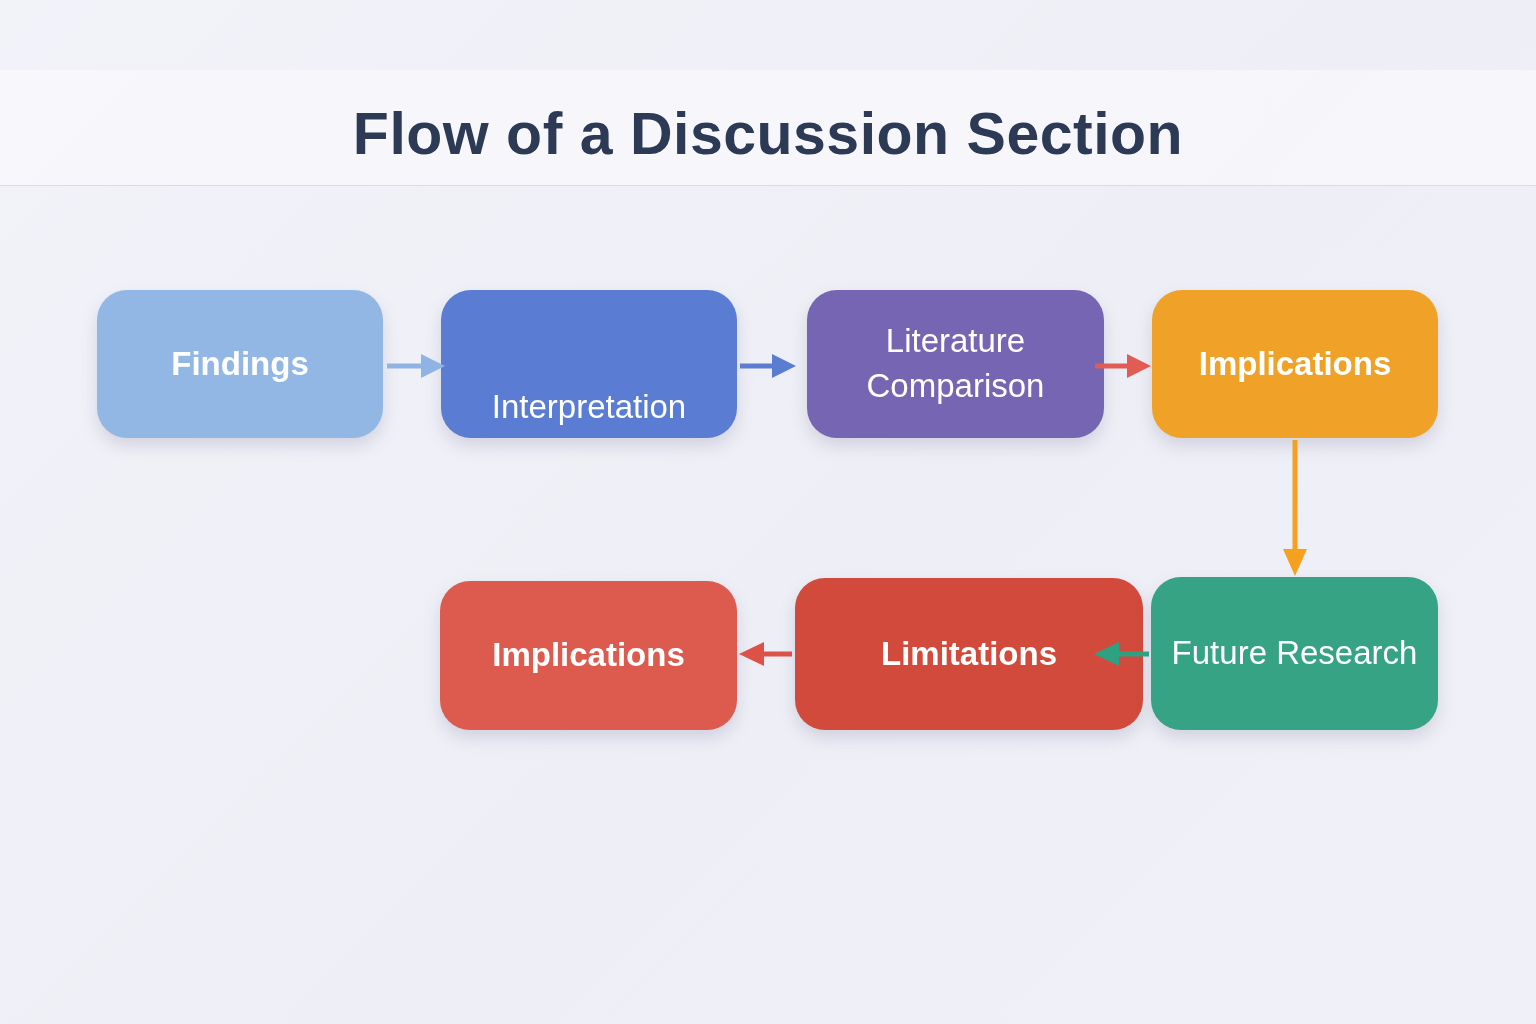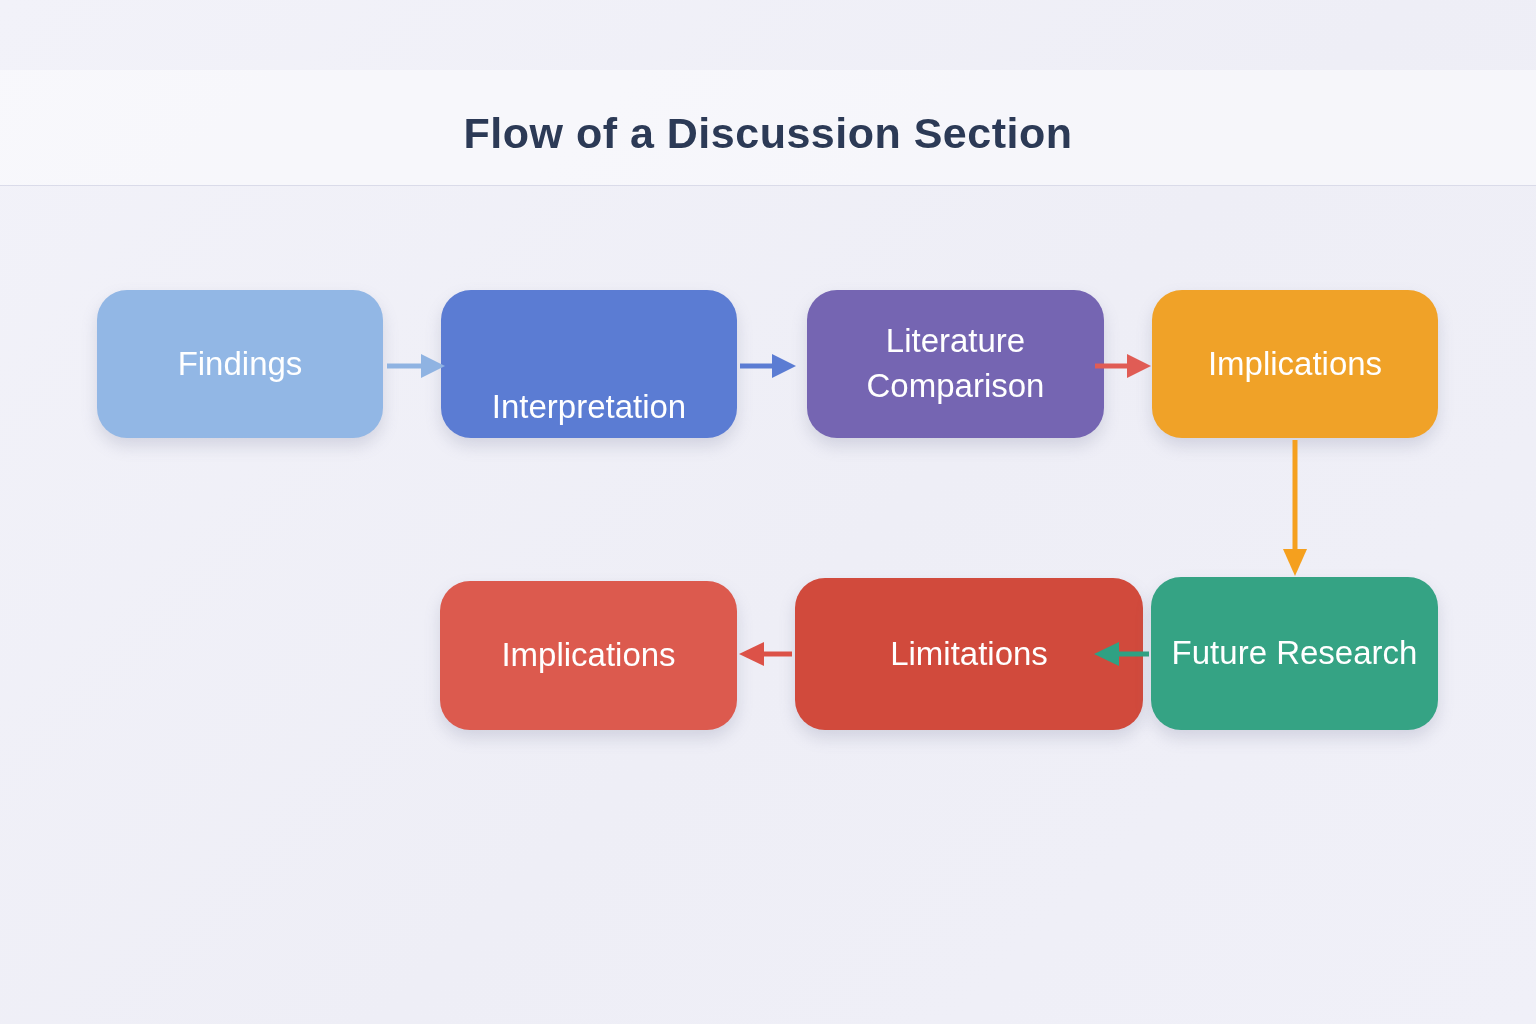--- a/index.html
+++ b/index.html
@@ -18,42 +18,42 @@
     left: 0; top: 70px;
     width: 100%; height: 116px;
     background: rgba(255,255,255,0.45);
     border-bottom: 1px solid rgba(195,197,218,0.55);
     display: flex;
     align-items: center;
     justify-content: center;
   }
 
   .title-band h1 {
-    font-size: 43px;
+    font-size: 59px;
     font-weight: 600;
     letter-spacing: 0.5px;
     color: #2c3a56;
     text-shadow: 0 1px 1px rgba(255,255,255,0.8);
     margin-top: 12px;
   }
 
   .node {
     position: absolute;
     border-radius: 30px;
     display: flex;
     align-items: center;
     justify-content: center;
     text-align: center;
     color: #ffffff;
     font-size: 33px;
     line-height: 1.35;
     padding: 8px 18px;
     box-shadow: 0 8px 16px rgba(110,112,145,0.22);
   }
-  .node.bold { font-weight: 400; text-align: center; }
+  .node.bold { font-weight: 700; text-align: center; }
   .node.regular { font-weight: 400; }
 
   
   .node-findings            { left:  97px; top: 290px; width: 286px; height: 148px; }
   .node-interpretation      { left: 441px; top: 290px; width: 296px; height: 148px; align-items: flex-end; }
   .node-literature          { left: 795px; top: 290px; width: 297px; height: 148px; }
   .node-implications-top    { left: 1152px; top: 290px; width: 286px; height: 148px; }
   
   .node-implications-bottom { left: 440px; top: 581px; width: 297px; height: 149px; }
   .node-limitations         { left: 795px; top: 578px; width: 348px; height: 152px; }

